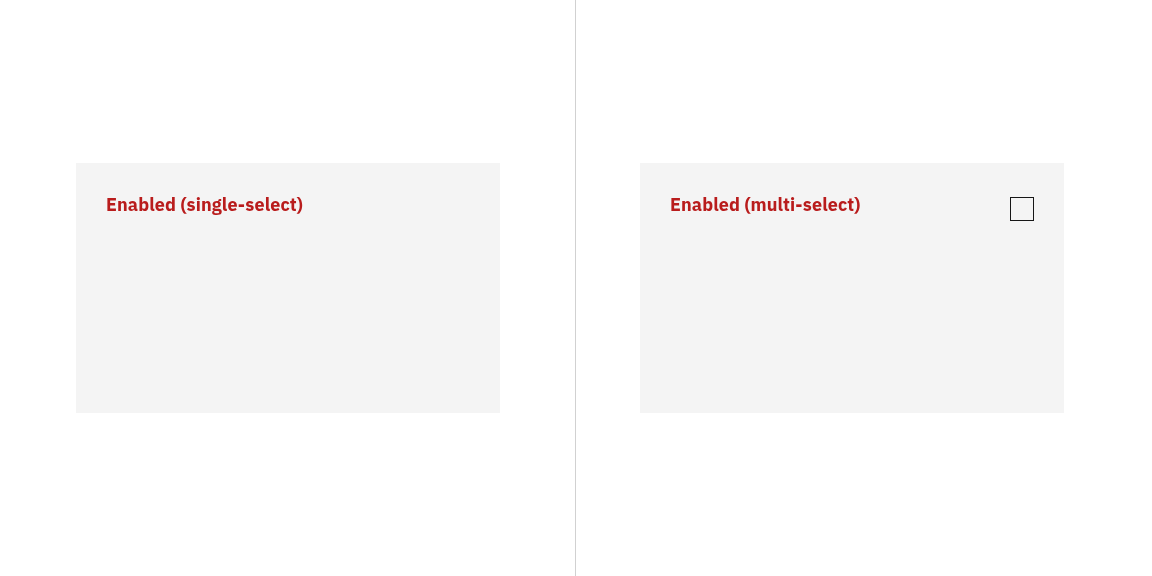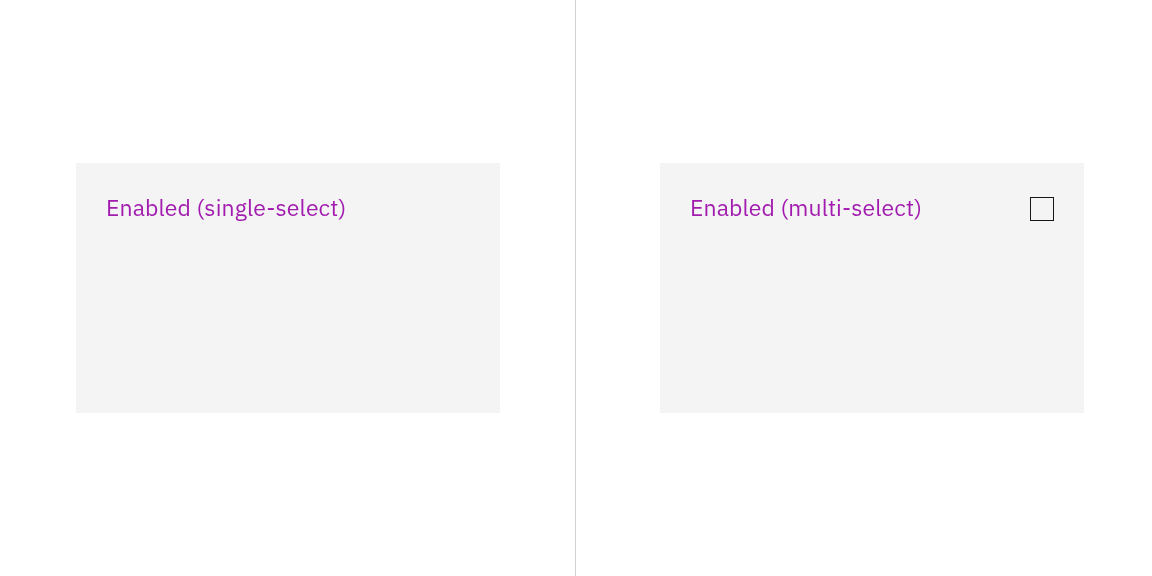--- a/index.html
+++ b/index.html
@@ -20,27 +20,27 @@
     top: 163px;
     width: 424px;
     height: 250px;
     background: #f4f4f4;
     padding: 30px 30px 30px 30px;
     display: flex;
     align-items: flex-start;
     justify-content: space-between;
   }
   .tile-left { left: 76px; }
-  .tile-right { left: 84px; gap: 13px; }
+  .tile-right { left: 64px; gap: 13px; }
   .tile-label {
-    font-size: 23px;
+    font-size: 18px;
     line-height: 1.3;
     letter-spacing: 0.1px;
-    color: #a21caf;
-    font-weight: 400;
+    color: #b91c1c;
+    font-weight: 700;
   }
   .checkbox {
     width: 24px;
     height: 24px;
     border: 1.5px solid #161616;
     background: transparent;
     margin-top: 4px;
     flex: 0 0 auto;
   }
 </style>

